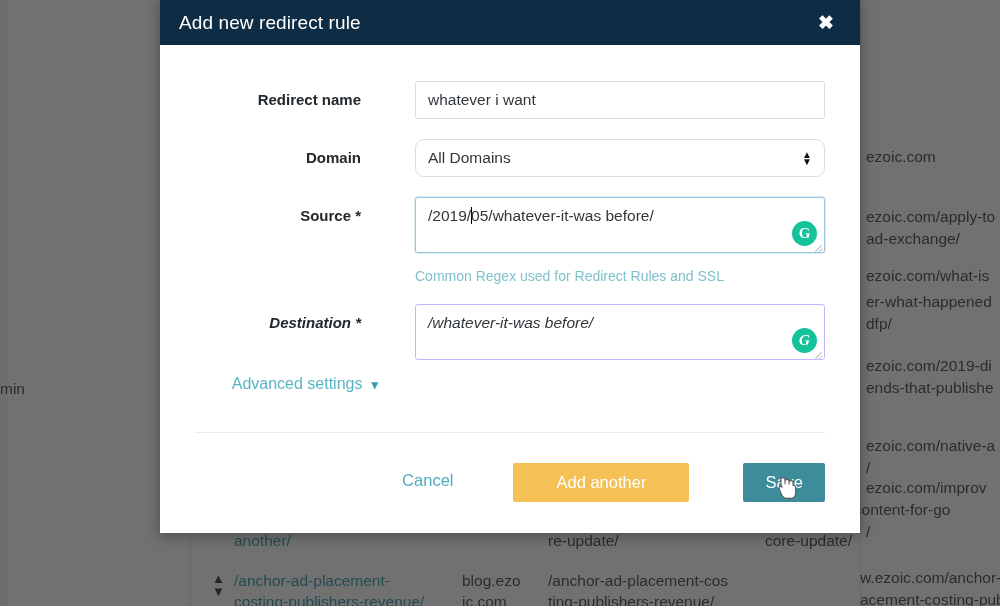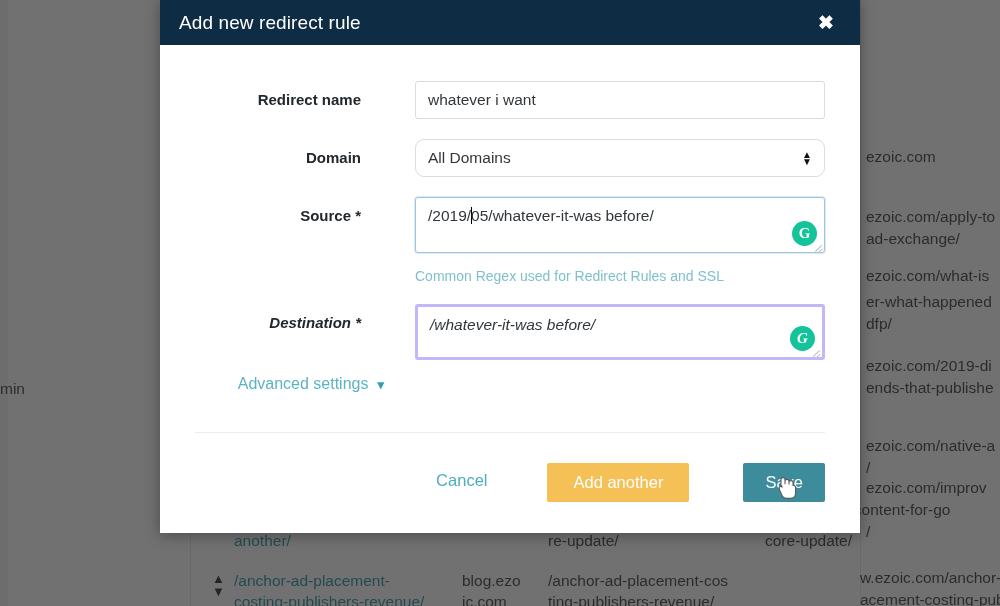--- a/index.html
+++ b/index.html
@@ -155,21 +155,21 @@
     line-height: 7px;
     font-size: 10px;
     color: #111;
   }
 
   .textarea-box {
     position: relative;
     width: 410px;
     height: 56px;
     box-sizing: border-box;
-    border: 3px solid #c4b5fd;
+    border: 1px solid #c4b5fd;
     border-radius: 3px;
     background: #fff;
     padding: 9px 12px;
     font-size: 15.5px;
     color: #32373c;
     overflow: hidden;
   }
   .textarea-box.focused {
     border: 1px solid #9ec5e0;
     box-shadow: 0 0 0 1px rgba(158,197,224,0.35);
@@ -225,21 +225,21 @@
   }
 
   .helper-text {
     margin-top: 15px;
     font-size: 14px;
     color: #7fc0cc;
   }
 
   .advanced-settings {
     position: absolute;
-    left: 224px;
+    left: 218px;
     top: 375px;
     transform: translateX(-100%);
     padding-right: 0;
     font-size: 16px;
     color: #5bb4c4;
     cursor: pointer;
     user-select: none;
     display: flex;
     align-items: center;
     gap: 9px;
@@ -282,21 +282,21 @@
     margin-left: 36px;
   }
   .btn-cancel {
     background: transparent;
     color: #4dacbe;
     padding: 8px 6px;
   }
   .btn-add-another {
     background: #f5c055;
     color: #ffffff;
-    padding: 10px 26px;
+    padding: 10px 43px;
   }
   .btn-save {
     background: #3d8c9c;
     color: #ffffff;
     padding: 10px 22px;
     position: relative;
   }
   .cursor-hand {
     position: absolute;
     left: 34px;

